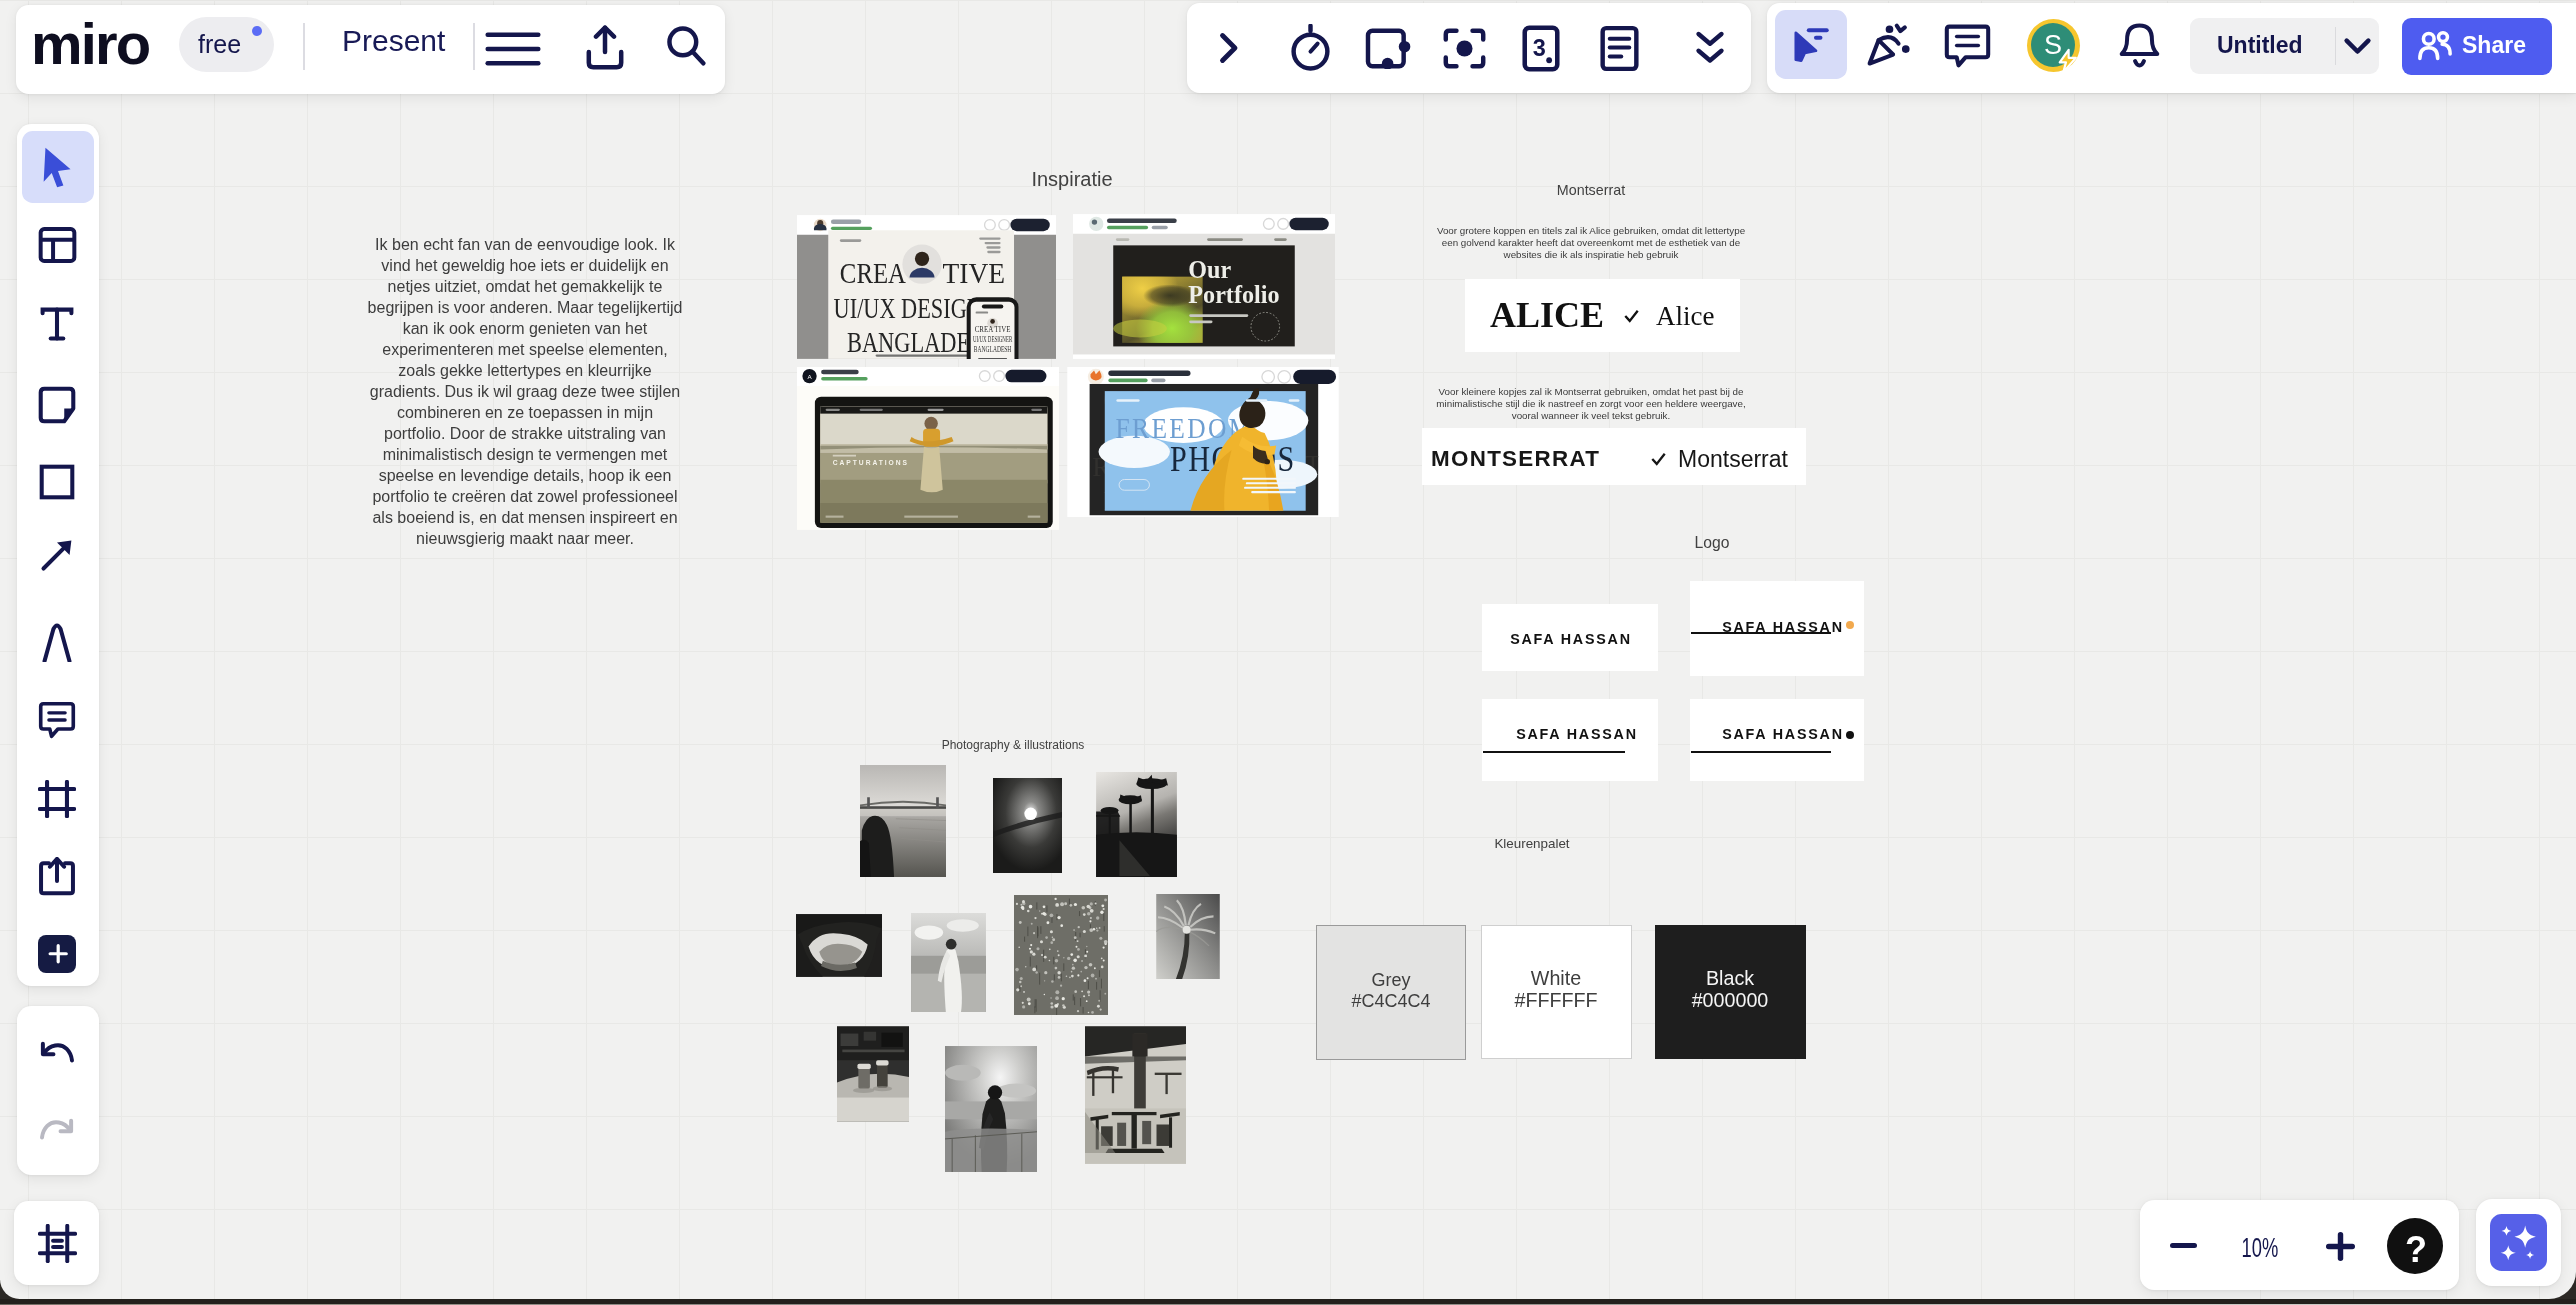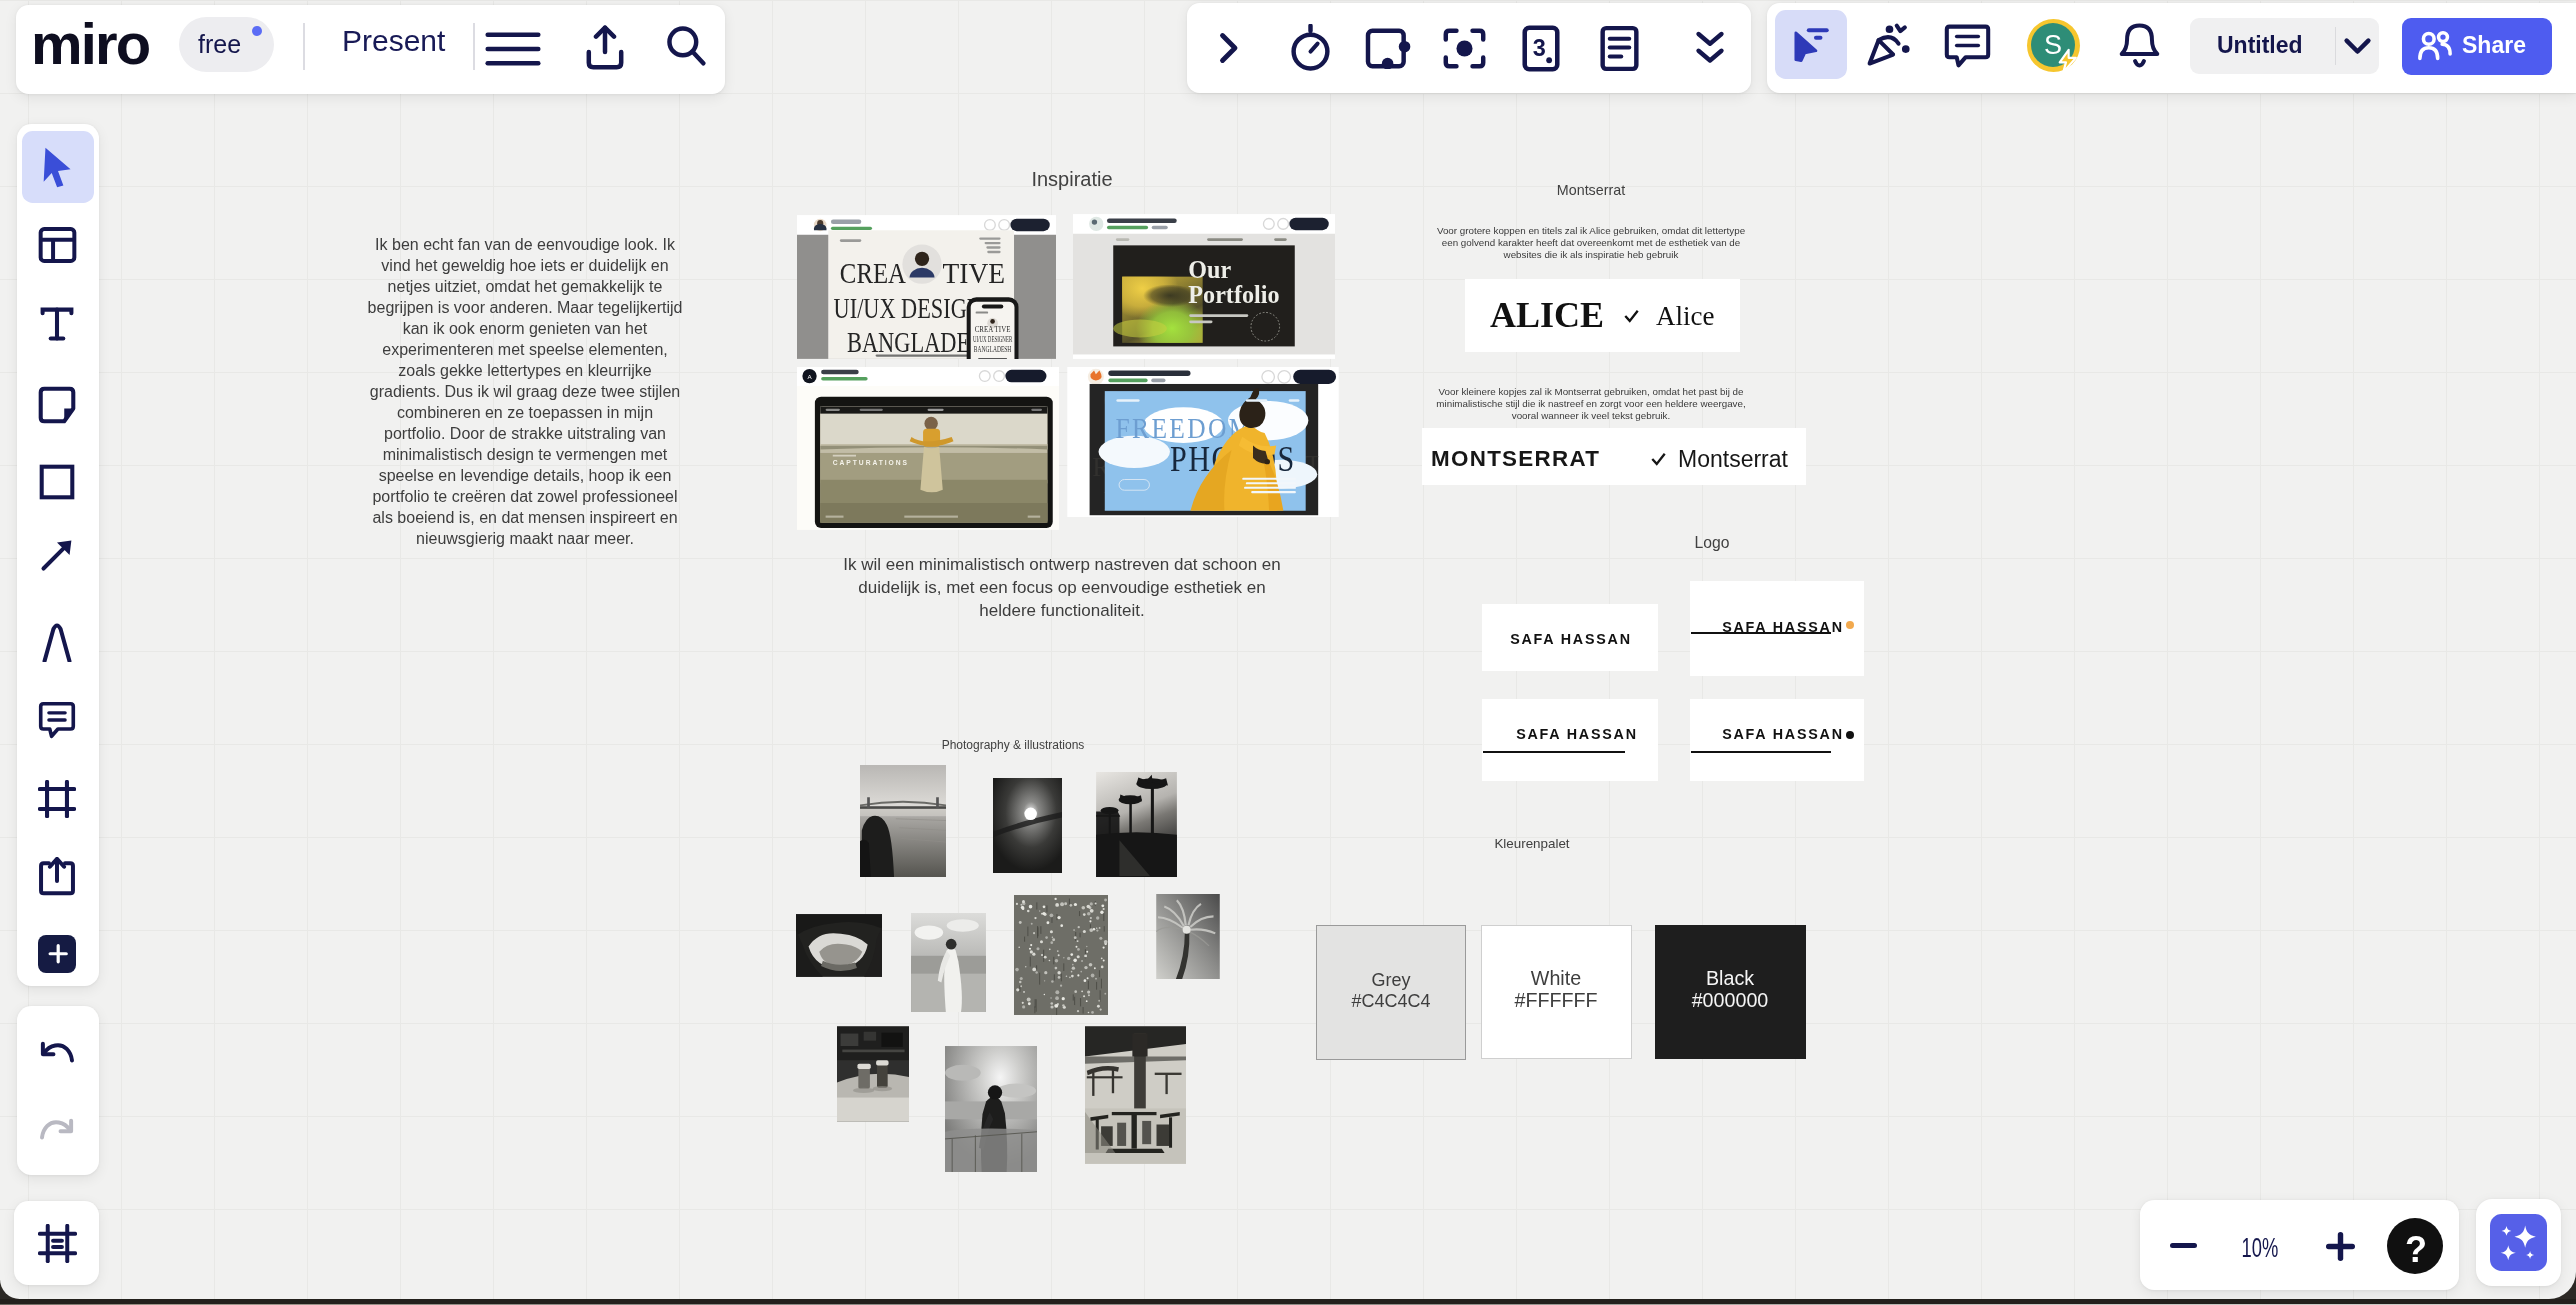--- a/index.html
+++ b/index.html
@@ -33,25 +33,20 @@
 gradients. Dus ik wil graag deze twee stijlen<br>
 combineren en ze toepassen in mijn<br>
 portfolio. Door de strakke uitstraling van<br>
 minimalistisch design te vermengen met<br>
 speelse en levendige details, hoop ik een<br>
 portfolio te creëren dat zowel professioneel<br>
 als boeiend is, en dat mensen inspireert en<br>
 nieuwsgierig maakt naar meer.
 </div>
 
-<div class="ctxt" style="left:1062px;top:553px;font-size:17px;line-height:23px">
-Ik wil een minimalistisch ontwerp nastreven dat schoon en<br>
-duidelijk is, met een focus op eenvoudige esthetiek en<br>
-heldere functionaliteit.
-</div>
 
 
 <div class="ctxt" style="left:1072px;top:168px;font-size:20px;color:#414141">Inspiratie</div>
 <div class="ctxt" style="left:1591px;top:182px;font-size:14.3px;color:#414141">Montserrat</div>
 <div class="ctxt" style="left:1712px;top:534px;font-size:15.7px;color:#414141">Logo</div>
 <div class="ctxt" style="left:1013px;top:738px;font-size:12px;color:#414141">Photography &amp; illustrations</div>
 <div class="ctxt" style="left:1532px;top:836px;font-size:13.4px;color:#414141">Kleurenpalet</div>
 
 <div class="ctxt" style="left:1591px;top:225px;font-size:9.8px;line-height:12px;color:#3a3a3a">
 Voor grotere koppen en titels zal ik Alice gebruiken, omdat dit lettertype<br>

